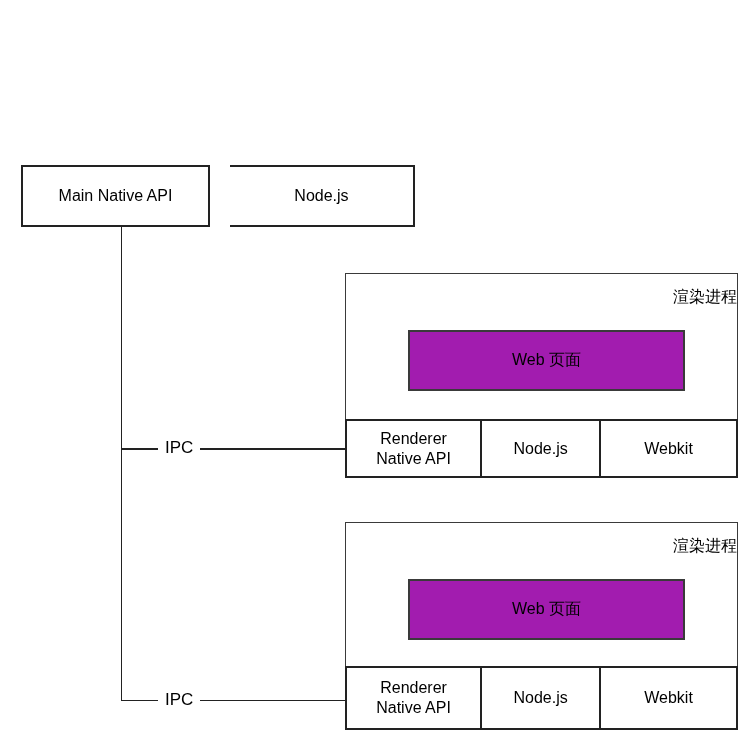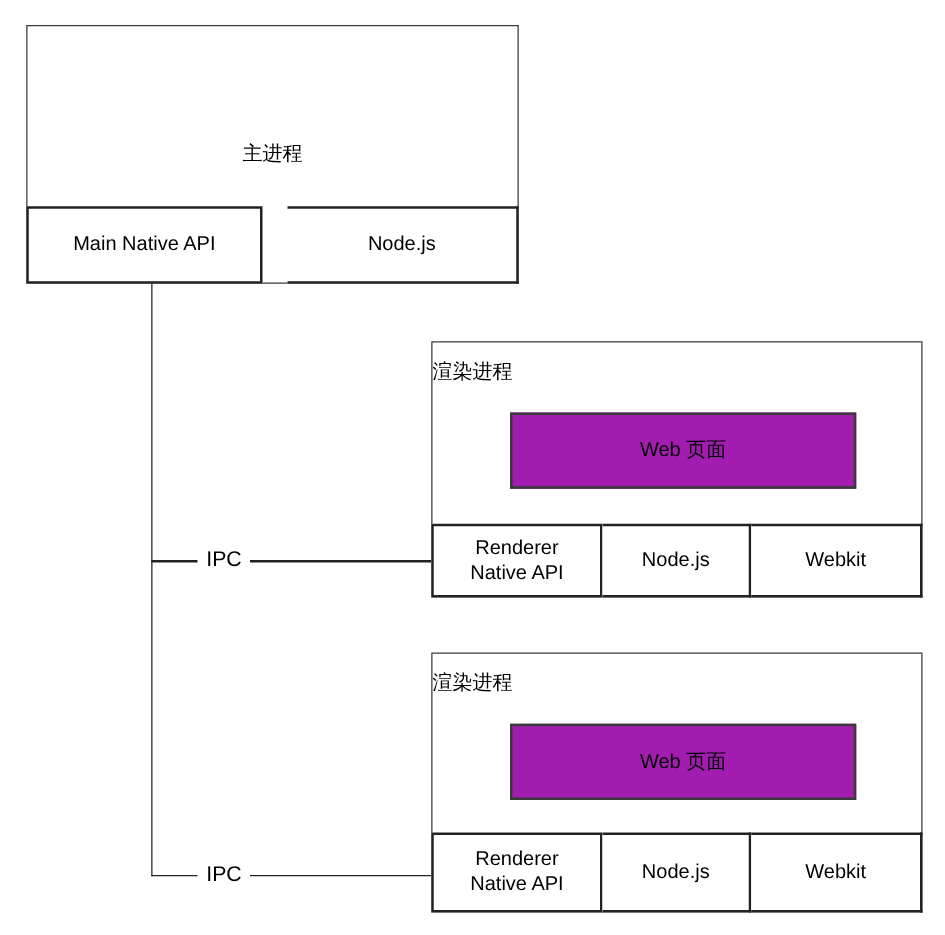--- a/index.html
+++ b/index.html
@@ -32,23 +32,23 @@
   .box-center-label {
     position: absolute;
     inset: 0;
     display: flex;
     align-items: center;
     justify-content: center;
     font-size: 16px;
   }
   .box-top-label {
     position: absolute;
-    left: 0; right: 12px;
+    left: 0; right: 0;
     top: 13px;
-    text-align: left;
+    text-align: right;
     font-size: 16px;
   }
 
   
   .web-box {
     position: absolute;
     left: 62px;
     top: 56px;
     width: 277px;
     height: 61px;
@@ -120,23 +120,20 @@
     padding: 0 7px;
     font-size: 17px;
     line-height: 20px;
   }
 </style>
 </head>
 <body>
 
 <div class="canvas">
 
-  <div class="box" id="main-box">
-    <div class="box-center-label">主进程</div>
-  </div>
   <div class="row" id="main-row">
     <div class="cell">
       <span>Main Native API</span>
     </div>
     <div class="cell">
       <span>Node.js</span>
     </div>
   </div>
 
   <div class="vline"></div>

